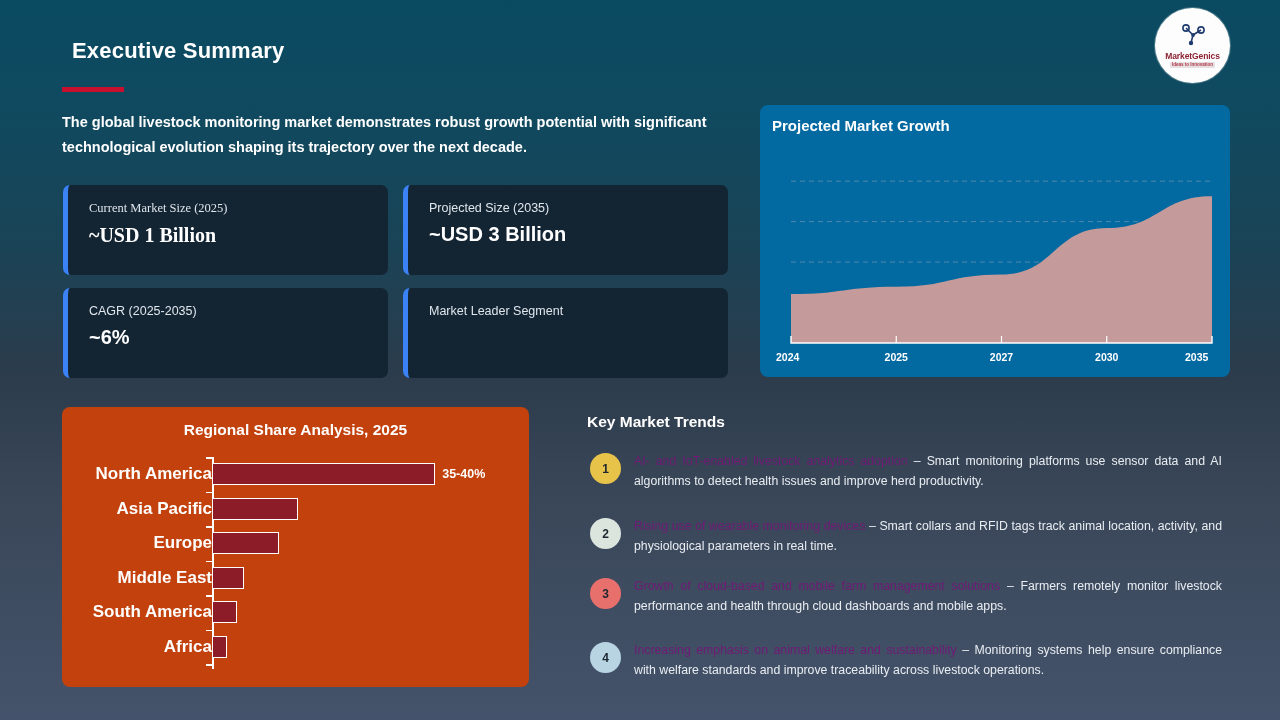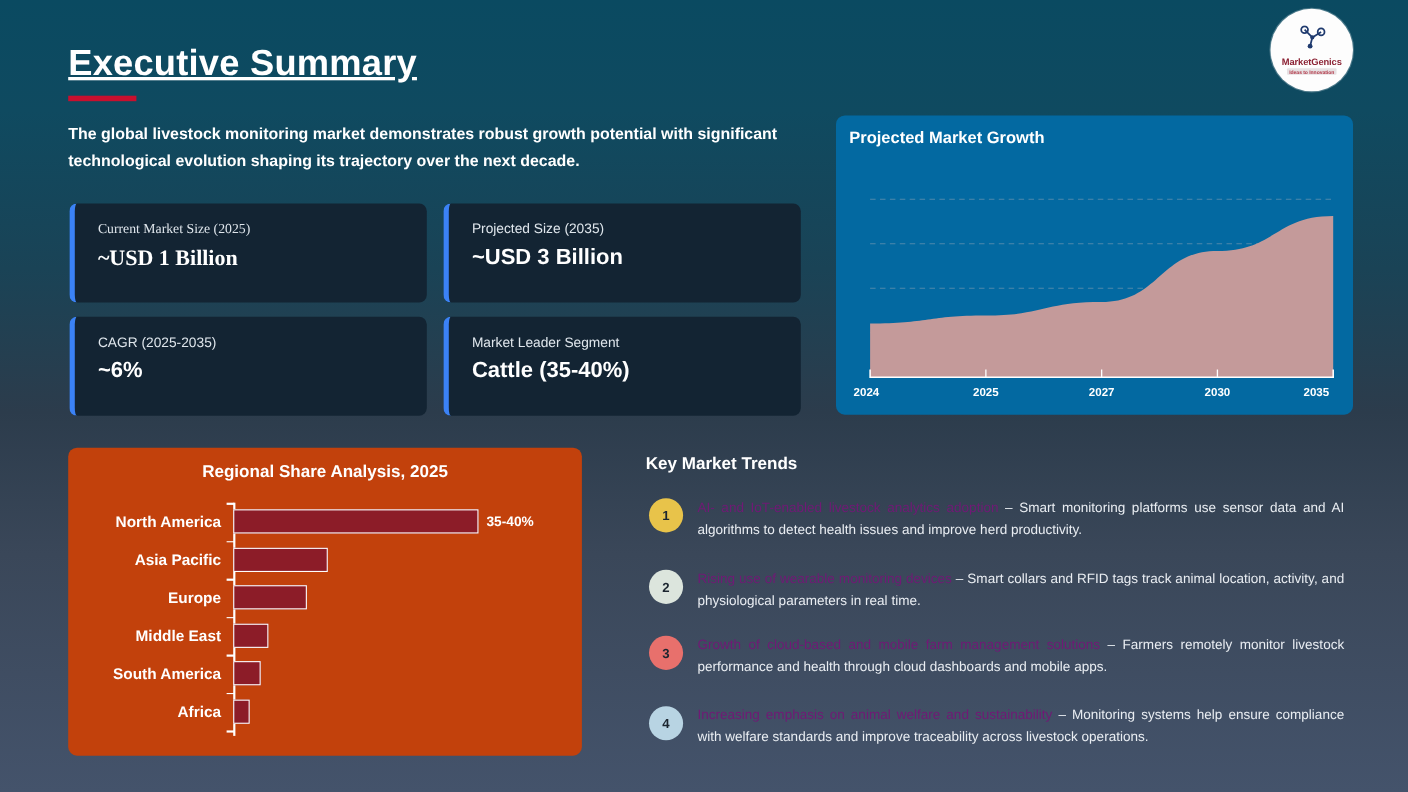--- a/index.html
+++ b/index.html
@@ -7,24 +7,23 @@
   body {
     font-family:"Liberation Sans", sans-serif;
     background:linear-gradient(to bottom, #0a4a61 0%, #0f4a60 14%, #1a4356 34%, #2c3c4c 52%, #3a4759 70%, #44536b 100%);
     color:#ffffff;
     overflow:hidden;
     position:relative;
   }
 
   
   #slide-title {
-    position:absolute; left:62px; top:38px;
-    font-size:33px; font-weight:bold; letter-spacing:.2px;
+    position:absolute; left:72px; top:38px;
+    font-size:22px; font-weight:bold; letter-spacing:.2px;
     color:#ffffff;
-    text-decoration:underline;
   }
   #title-rule {
     position:absolute; left:62px; top:87px;
     width:62px; height:5px; background:#c8102e;
   }
   #slide-subtitle {
     position:absolute; left:62px; top:110px; width:660px;
     font-size:14.5px; font-weight:bold; line-height:25px; color:#ffffff;
   }
 
@@ -80,22 +79,22 @@
   #region-title {
     position:absolute; top:14px; left:0; width:467px; text-align:center;
     font-size:15.5px; font-weight:bold; color:#ffffff;
   }
   #bars-area { position:absolute; left:0; top:50px; width:467px; height:220px; }
   .bar-row {
     position:absolute; left:0; width:467px; height:34px;
     display:flex; align-items:center;
   }
   .bar-cat {
-    width:150px; text-align:right; padding-right:11px;
-    font-size:14px; font-weight:bold; color:#ffffff; white-space:nowrap;
+    width:150px; text-align:right; 
+    font-size:17px; font-weight:bold; color:#ffffff; white-space:nowrap;
   }
   .bar-wrap { position:relative; flex:1; height:34px; display:flex; align-items:center; }
   .bar-fill { height:22px; background:#8c1c28; border:1.5px solid #ffffff; box-sizing:border-box; }
   .bar-note { font-size:12.5px; font-weight:bold; color:#ffffff; margin-left:7px; white-space:nowrap; }
   #bar-axis {
     position:absolute; left:150px; top:50px; width:1.5px; height:212px; background:#ffffff;
   }
   .bar-tick { position:absolute; left:144px; width:7px; height:1.5px; background:#ffffff; }
 
   
@@ -145,21 +144,20 @@
 <div class="metric-card c1" style="border-left-color: rgb(59, 130, 246);">
   <div class="metric-label">Projected Size (2035)</div>
   <div class="metric-value">~USD 3 Billion</div>
 </div>
 <div class="metric-card c2" style="border-left-color: rgb(59, 130, 246);">
   <div class="metric-label">CAGR (2025-2035)</div>
   <div class="metric-value">~6%</div>
 </div>
 <div class="metric-card c3" style="border-left-color: rgb(59, 130, 246);">
   <div class="metric-label">Market Leader Segment</div>
-  <div class="metric-value">Cattle (35-40%)</div>
 </div>
 
 <div id="growth-panel">
   <div id="growth-title">Projected Market Growth</div>
   <div id="growth-plot"><svg width="470" height="272">
         <line x1="31" x2="452" y1="197.54022988505747" y2="197.54022988505747" stroke="#8ba3b5" stroke-width="1" stroke-dasharray="5 4" opacity=".55"></line>
         <line x1="31" x2="452" y1="157.08045977011494" y2="157.08045977011494" stroke="#8ba3b5" stroke-width="1" stroke-dasharray="5 4" opacity=".55"></line>
         <line x1="31" x2="452" y1="116.62068965517241" y2="116.62068965517241" stroke="#8ba3b5" stroke-width="1" stroke-dasharray="5 4" opacity=".55"></line>
         <line x1="31" x2="452" y1="76.16091954022986" y2="76.16091954022986" stroke="#8ba3b5" stroke-width="1" stroke-dasharray="5 4" opacity=".55"></line>
         <path d="M31,189.11111111111111 C83.625,189.11111111111111 83.625,181.77777777777777 136.25,181.77777777777777 C188.875,181.77777777777777 188.875,169.55555555555557 241.5,169.55555555555557 C294.125,169.55555555555557 294.125,123.11111111111111 346.75,123.11111111111111 C399.375,123.11111111111111 399.375,91.33333333333334 452,91.33333333333334 L452,238 L31,238 Z" fill="#c49a9a"></path>

